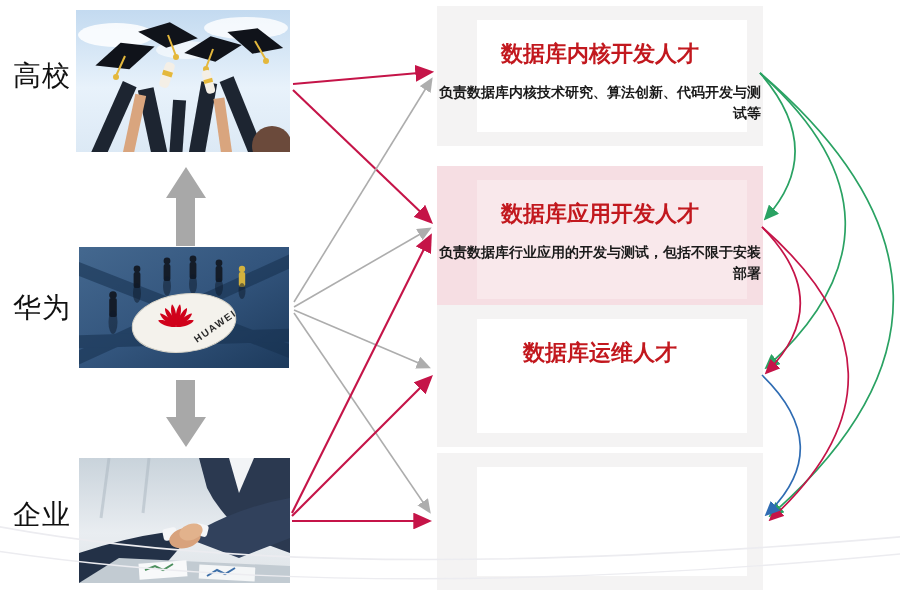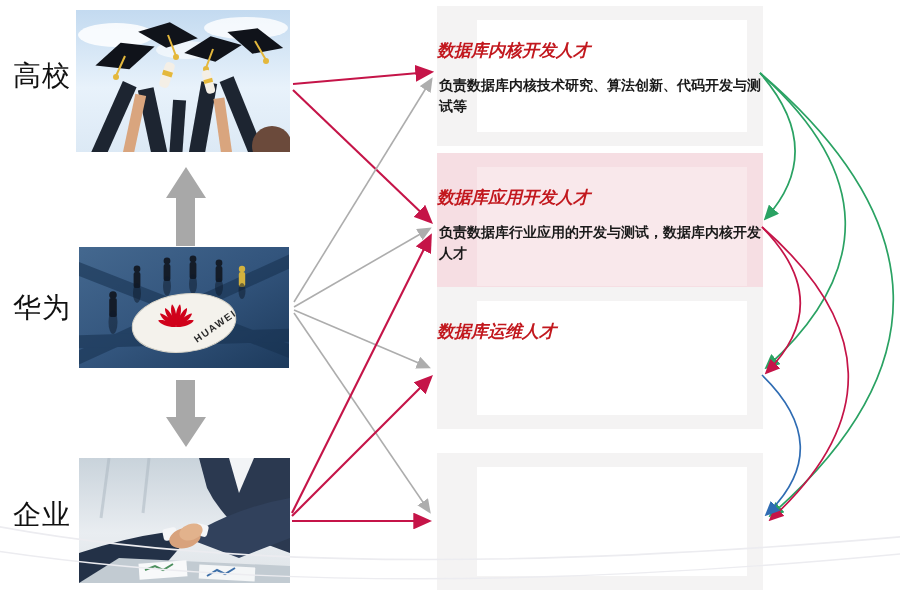--- a/index.html
+++ b/index.html
@@ -17,25 +17,25 @@
   .talent-box{
     position:absolute;left:437px;width:326px;background:var(--box-outer,#f4f3f3);
   }
   .talent-box .inner{
     position:absolute;top:14px;bottom:14px;left:40px;right:16px;
     background:var(--box-inner,#fff);
   }
   .talent-box.highlight{background:var(--hl-outer,#f6dee3);}
   .talent-box.highlight .inner{background:var(--hl-inner,#f9e8eb);}
   .talent-box .title{
-    position:relative;margin:33px 0 0 0;
-    font-size:17px;font-weight:bold;color:var(--title-red,#c2181e);font-style:italic;
+    position:relative;margin:33px 0 0 0;text-align:center;
+    font-size:22px;font-weight:bold;color:var(--title-red,#c2181e);
   }
   .talent-box .body{
-    position:relative;margin:13px auto 0 auto;text-align:left;
+    position:relative;margin:13px auto 0 auto;text-align:right;
     font-size:14px;font-weight:bold;line-height:1.5;color:var(--body-text,#1a1a1a);
     padding:0 2px;
   }
   #overlay{
     position:absolute;left:0;top:0;width:900px;height:595px;
     pointer-events:none;z-index:5;
   }
 </style>
 </head>
 <body>
@@ -228,27 +228,27 @@
       <polyline points="66,112 76,108 84,112 94,106" stroke="#4c8f5e" stroke-width="2" fill="none"></polyline>
     </svg>
   </div>
 
   <div class="talent-box" style="top:6px;height:140px">
     <div class="inner"></div>
     <div class="title">数据库内核开发人才</div>
     <div class="body">负责数据库内核技术研究、算法创新、代码开发与测试等</div>
   </div>
 
-  <div class="talent-box highlight" style="top:153px;height:147px">
+  <div class="talent-box highlight" style="top:166px;height:147px">
     <div class="inner"></div>
     <div class="title">数据库应用开发人才</div>
-    <div class="body">负责数据库行业应用的开发与测试，数据库内核开发人才</div>
-  </div>
-
-  <div class="talent-box" style="top:287px;height:142px">
+    <div class="body">负责数据库行业应用的开发与测试，包括不限于安装部署</div>
+  </div>
+
+  <div class="talent-box" style="top:305px;height:142px">
     <div class="inner"></div>
     <div class="title">数据库运维人才</div>
   </div>
 
   <div class="talent-box" style="top:453px;height:137px">
     <div class="inner"></div>
   </div>
 
   <svg id="overlay" viewBox="0 0 900 595">
     <path d="M-10,525 Q320,588 910,536" fill="none" stroke="var(--swoosh,#ececf0)" stroke-width="1.6"></path>

